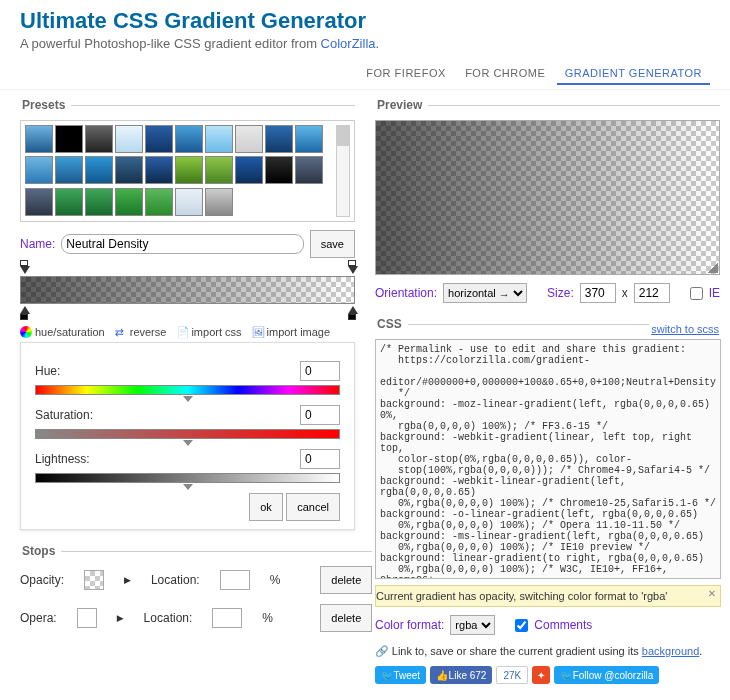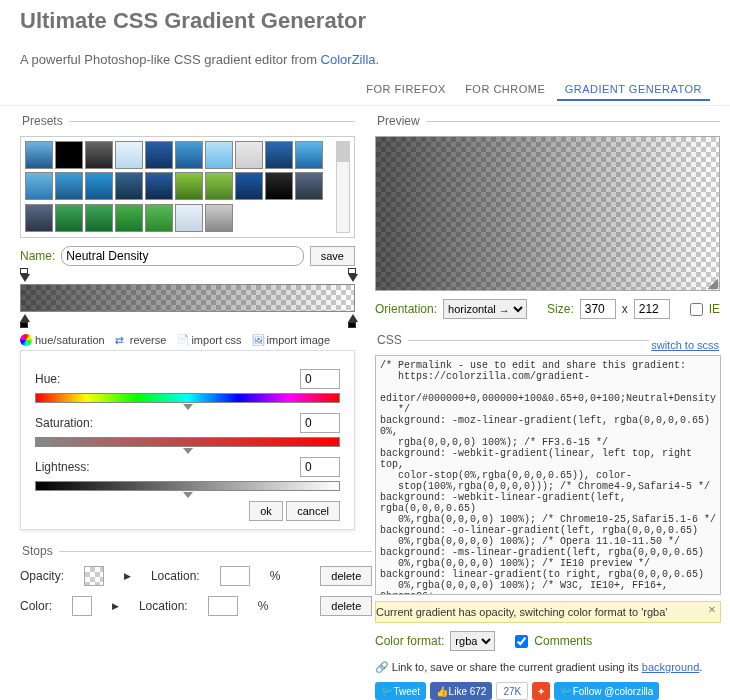--- a/index.html
+++ b/index.html
@@ -1,37 +1,37 @@
 <!DOCTYPE html>
 <html><head>
 <meta charset="utf-8">
 <style>
 * { box-sizing: border-box; margin: 0; padding: 0; }
 body { font-family: Arial, Helvetica, sans-serif; font-size: 12px; color: #333; background: #fff; width: 730px; }
 .header { padding: 8px 20px 6px; }
-.title { font-size: 22px; font-weight: bold; color: #737373; }
-.subtitle { font-size: 13px; color: #666; margin-top: 18px; }
+.title { font-size: 22px; font-weight: bold; color: #0369a1; }
+.subtitle { font-size: 13px; color: #666; margin-top: 2px; }
 .subtitle a { color: #3b6cd3; text-decoration: none; }
 .tabs { text-align: right; padding: 6px 20px 4px; border-bottom: 1px solid #eee; }
 .tabs span { display: inline-block; font-size: 11px; color: #666; padding: 4px 8px; letter-spacing: 0.5px; }
 .tabs span.active { color: #3b6cd3; border-bottom: 2px solid #3b6cd3; }
 .main { display: flex; padding: 8px 20px 20px; gap: 20px; }
 .col { flex: 1; min-width: 0; }
 fieldset { border: none; border-top: 1px solid #ccc; margin-bottom: 14px; padding-top: 8px; }
-legend { font-size: 12px; color: #666; padding: 0 6px 0 2px; }
+legend { font-size: 12px; color: #666; padding: 0 6px 0 2px; font-weight: bold; }
 .legend-link { float: right; font-size: 11px; color: #3b6cd3; background: #fff; padding: 0 2px; margin-top: -16px; }
 .presets-box { display: flex; border: 1px solid #ccc; padding: 4px; gap: 4px; }
 .swatches { display: flex; flex-wrap: wrap; gap: 2px; flex: 1; }
 .swatch { width: 28px; height: 28px; border: 1px solid #888; cursor: pointer; }
 .scrollbar { width: 14px; height: 92px; border: 1px solid #ccc; background: #f5f5f5; position: relative; }
 .scrollbar .thumb { position: absolute; top: 0; left: 0; right: 0; height: 20px; background: #ccc; }
 .row { display: flex; align-items: center; gap: 6px; margin-top: 8px; }
-.row label { font-size: 12px; color: #4d7c0f; }
+.row label { font-size: 12px; color: #6d28d9; }
 input[type=text] { border: 1px solid #aaa; padding: 2px 4px; font-size: 12px; height: 20px; }
-.btn { border: 1px solid #aaa; background: #f5f5f5; padding: 2px 10px; font-size: 11px; cursor: pointer; height: 20px; }
+.btn { border: 1px solid #aaa; background: #f5f5f5; padding: 2px 10px; font-size: 11px; cursor: pointer; height: 28px; }
 .btn-sm { padding: 1px 10px; }
 .flex1 { flex: 1; border-radius: 9px; }
 .gradient-editor { margin-top: 8px; }
 .opacity-markers, .color-markers { position: relative; height: 10px; }
 .marker { position: absolute; width: 0; height: 0; border-left: 5px solid transparent; border-right: 5px solid transparent; cursor: pointer; }
 .opacity-markers .marker { border-top: 8px solid #333; top: 0; }
 .opacity-markers .marker .box { position: absolute; top: -14px; left: -5px; width: 8px; height: 6px; background: #fff; border: 1px solid #333; }
 .color-markers .marker { border-bottom: 8px solid #333; bottom: 0; }
 .color-markers .marker .box { position: absolute; bottom: -14px; left: -5px; width: 8px; height: 6px; background: #000; border: 1px solid #333; }
 .checker { background-image:
@@ -215,21 +215,21 @@
         <label>Opacity:</label>
         <div class="swatch-input checker"></div>
         <span style="font-size:9px">▶</span>
         <label>Location:</label>
         <input type="text" style="width: 30px;">
         <span>%</span>
         <span class="spacer"></span>
         <button class="btn btn-sm">delete</button>
       </div>
       <div class="stops-row">
-        <label>Color:</label>
+        <label>Opera:</label>
         <div class="swatch-input"></div>
         <span style="font-size:9px">▶</span>
         <label>Location:</label>
         <input type="text" style="width: 30px;">
         <span>%</span>
         <span class="spacer"></span>
         <button class="btn btn-sm">delete</button>
       </div>
     </fieldset>
 

